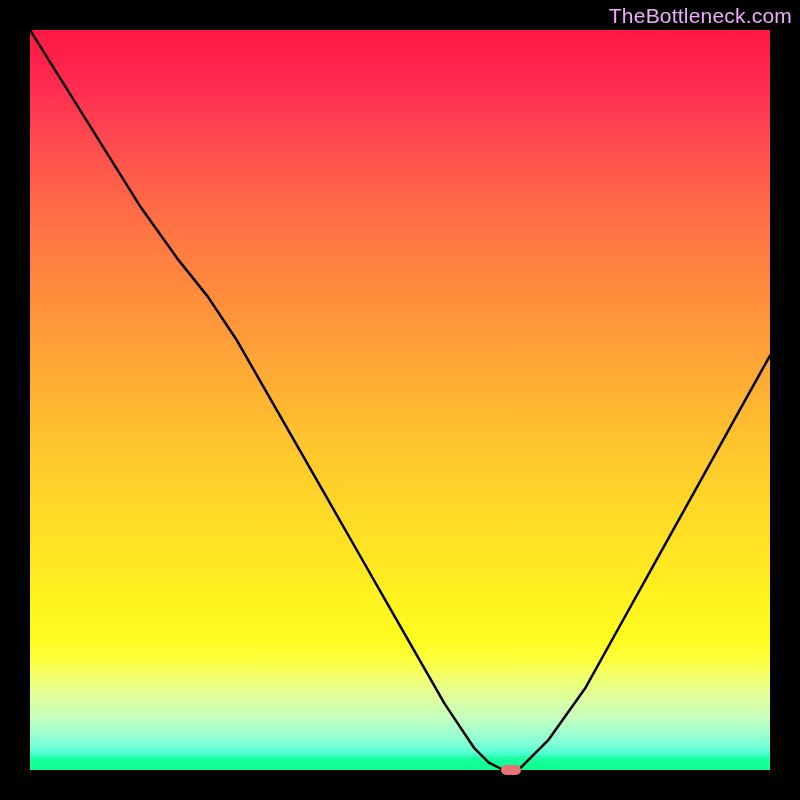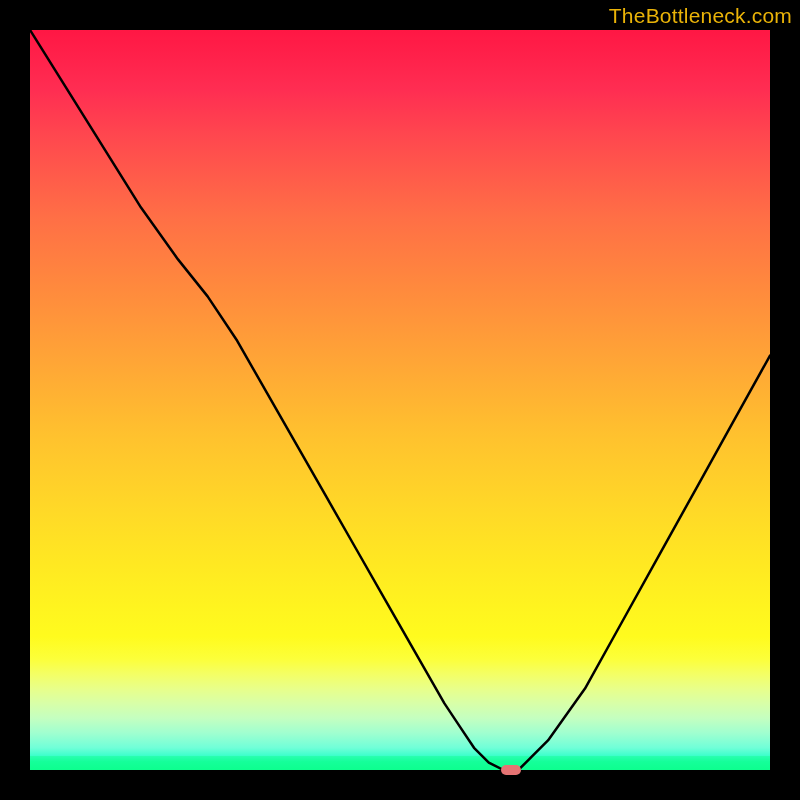--- a/index.html
+++ b/index.html
@@ -67,21 +67,21 @@
     border-radius: 5px;
     transform: translate(-50%, -50%);
   }
   .watermark {
     position: absolute;
     top: 4px;
     right: 8px;
     font-family: Arial, sans-serif;
     font-size: 21px;
     font-weight: 500;
-    color: #eab308;
+    color: #f0abfc;
     letter-spacing: 0.2px;
   }
 </style>
 </head>
 <body>
 
 <div class="chart-container">
   <div class="watermark">TheBottleneck.com</div>
 
   <div class="plot-area">

